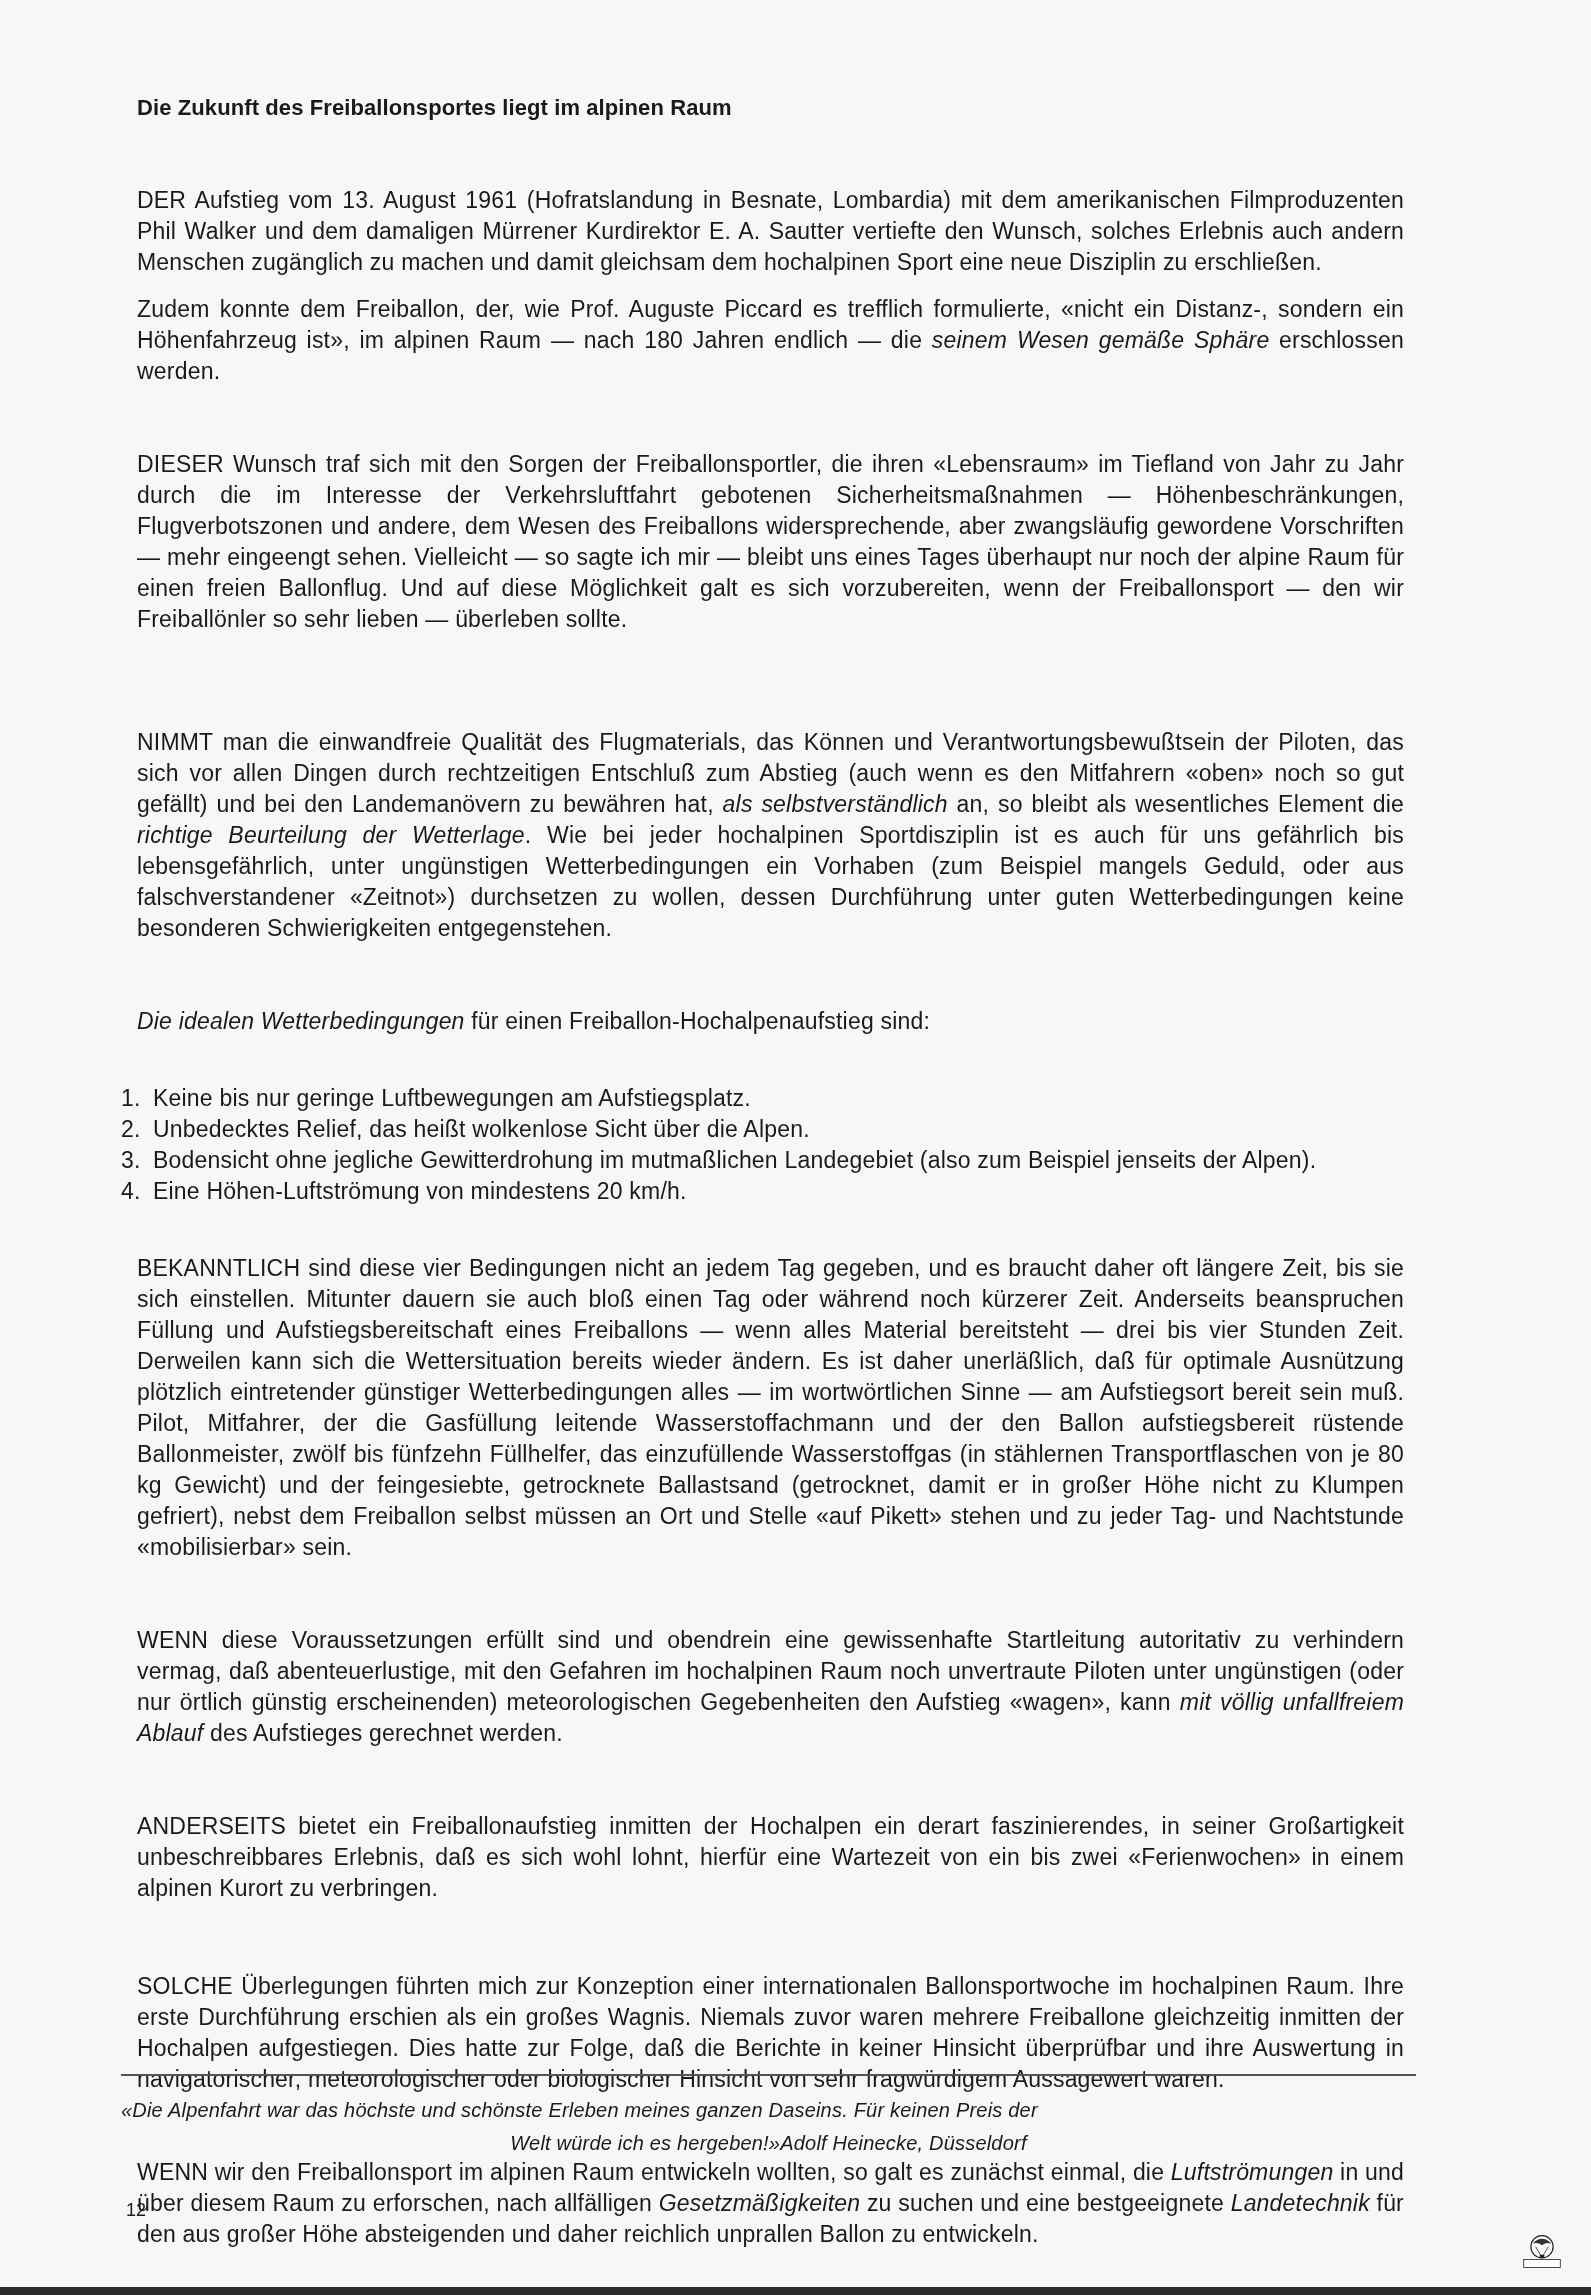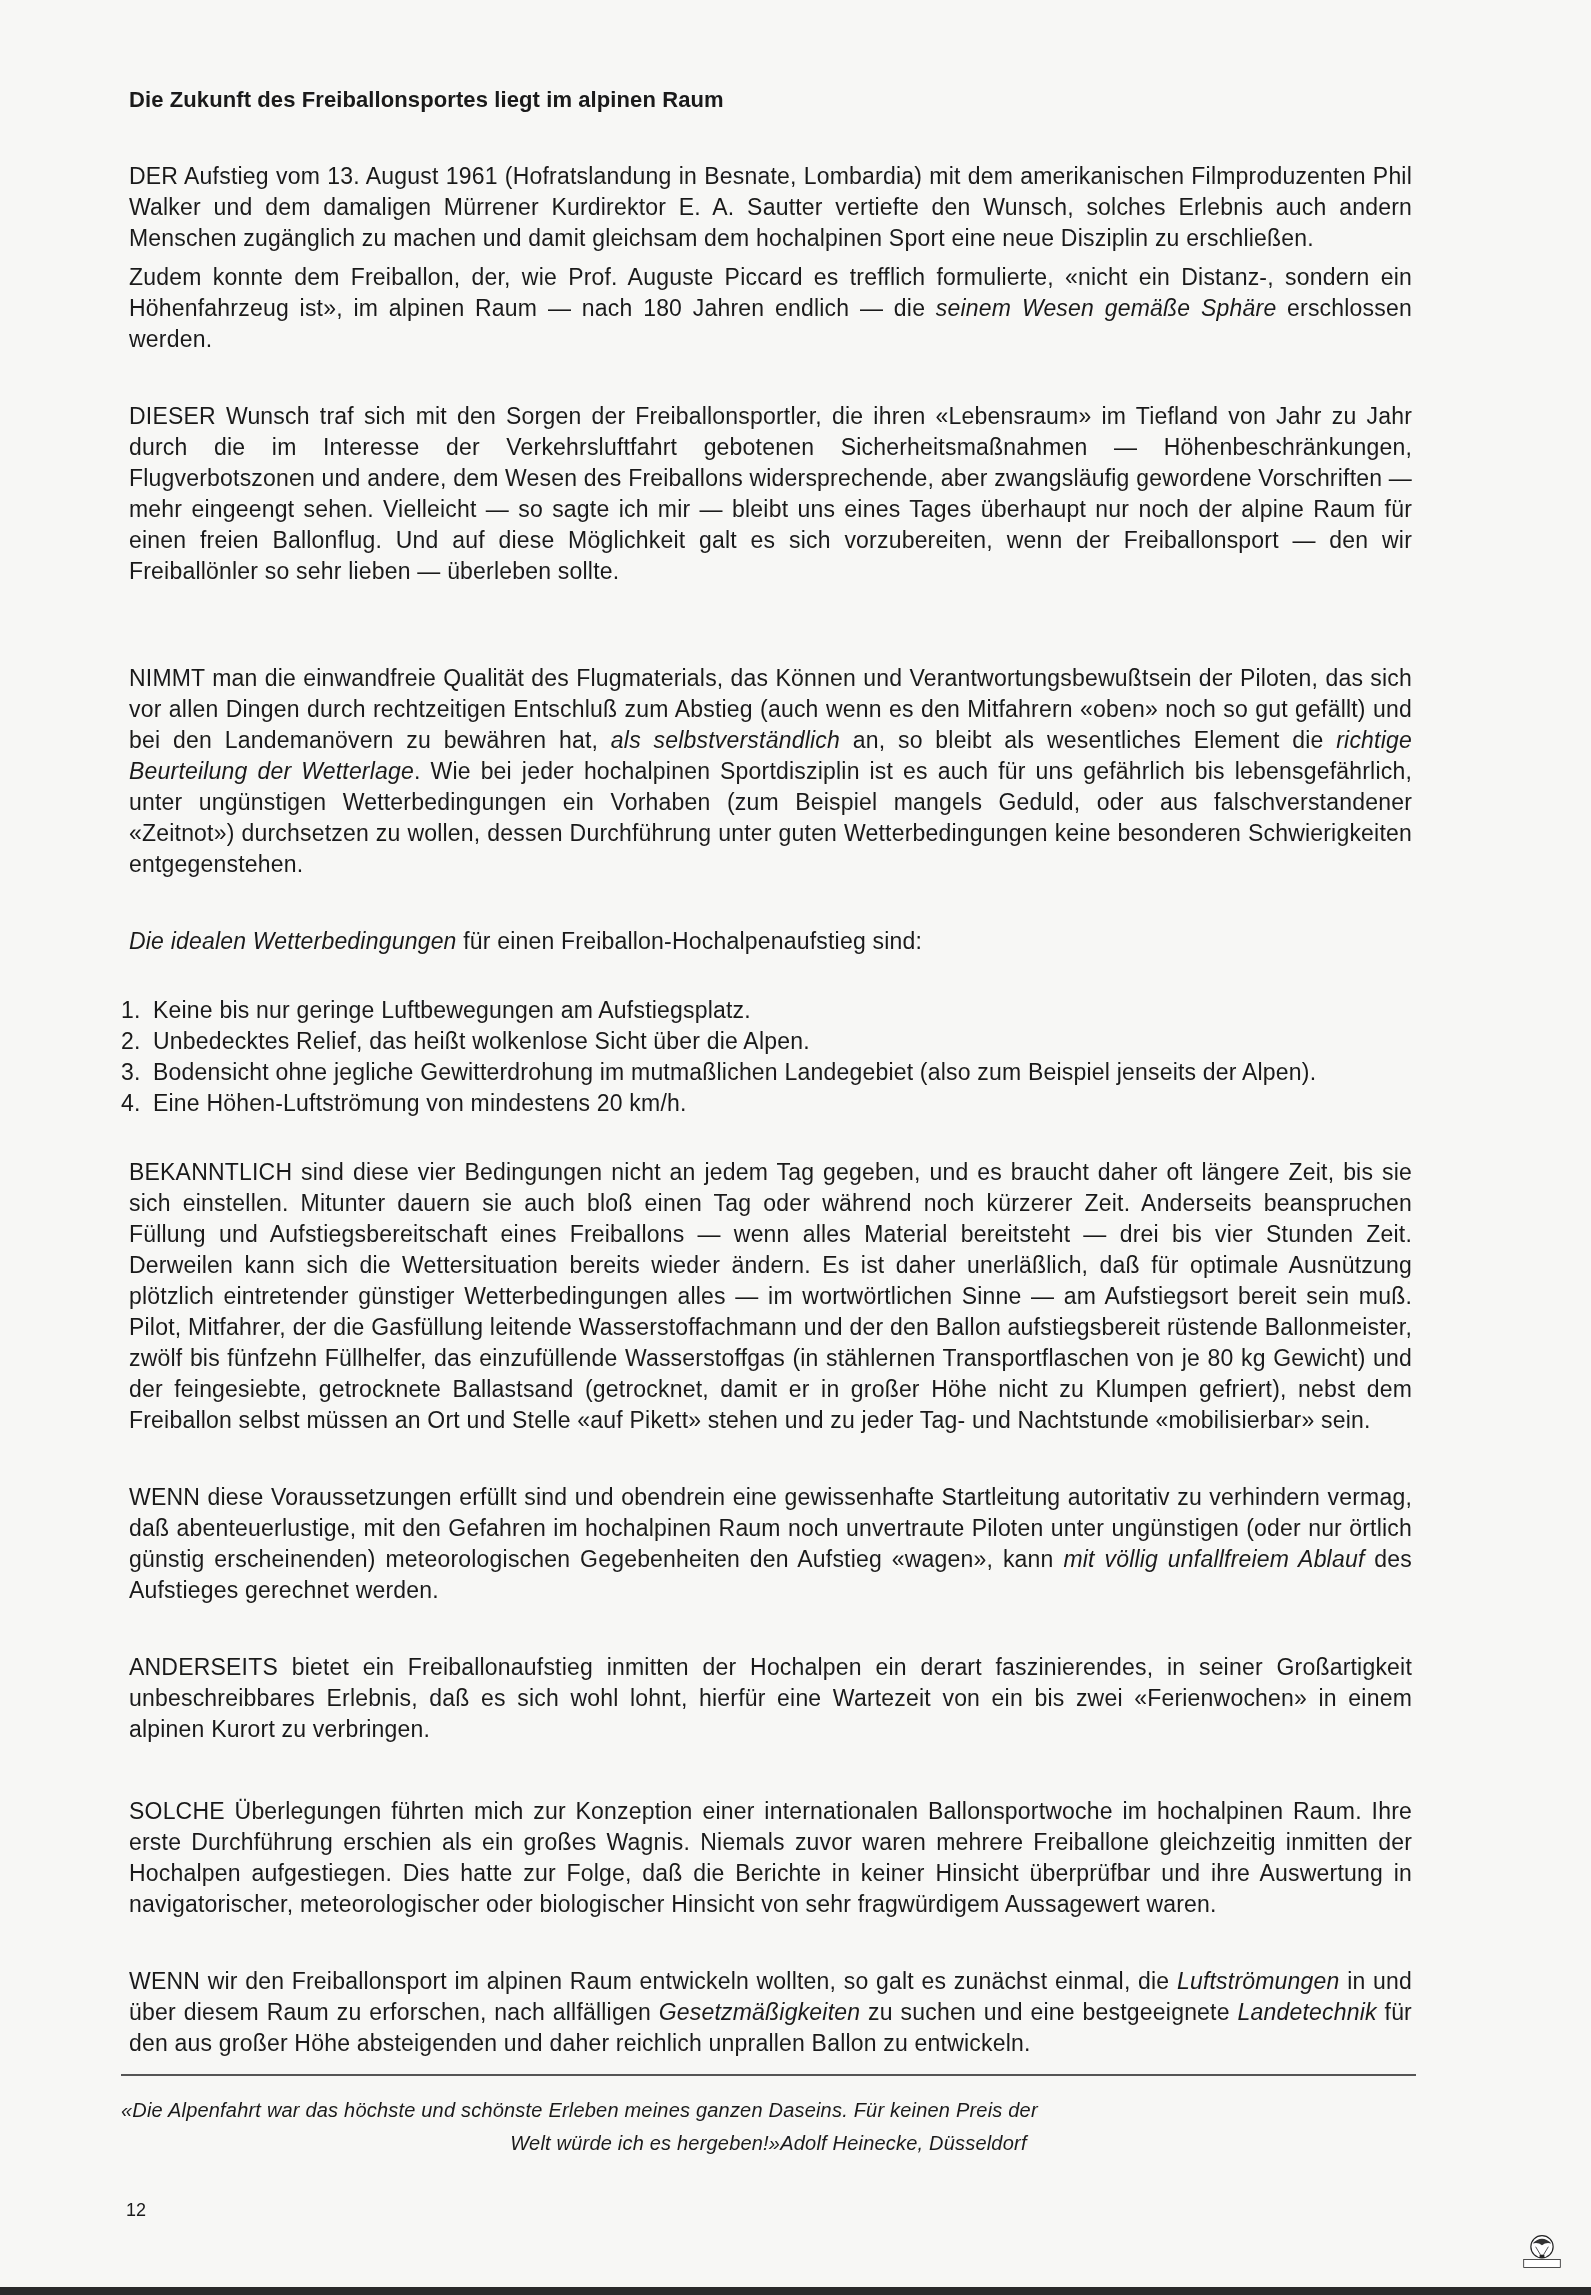--- a/index.html
+++ b/index.html
@@ -7,21 +7,21 @@
     width: 1591px; height: 2295px;
     background: #f7f7f5;
     position: relative; overflow: hidden;
     font-family: "Liberation Sans", sans-serif;
     color: #1a1a1a;
   }
   .page {
     position: absolute; left: 121px; top: 76px; width: 1299px;
     font-size: 23px; line-height: 31px; letter-spacing: 0.2px;
   }
-  .page p { margin: 8px; text-align: justify; text-align-last: left; }
+  .page p { margin: 16px; text-align: justify; text-align-last: left; }
   .h { font-weight: bold; font-size: 22px; letter-spacing: 0.1px; }
   .gap { height: 30px; }
   .gap-s { height: 17.5px; }
   .sub { font-style: italic; }
   em { font-style: italic; }
   ol.list { margin: 0; padding: 0; list-style: none; }
   ol.list li { display: flex; text-align: justify; text-align-last: left; }
   ol.list li .num { width: 32px; flex: none; }
   ol.list li .txt { flex: 1; text-align: justify; text-align-last: left; }
   .rule { position: absolute; left: 121px; width: 1295px; top: 2074px; height: 1.6px; background: #555; }

